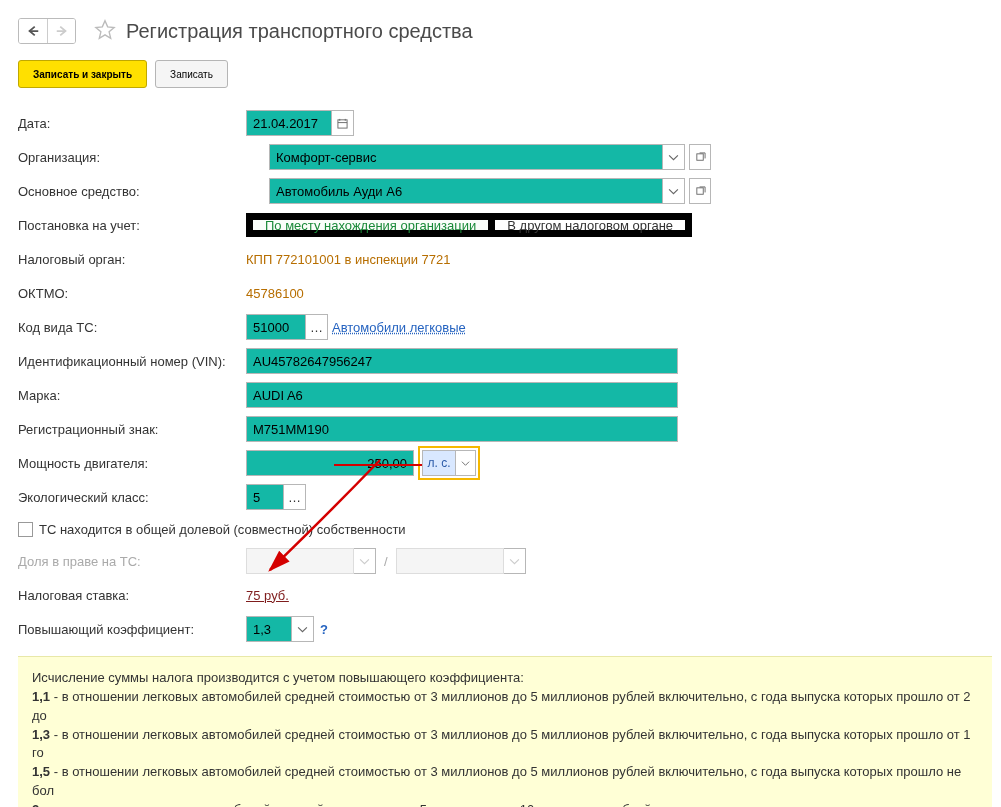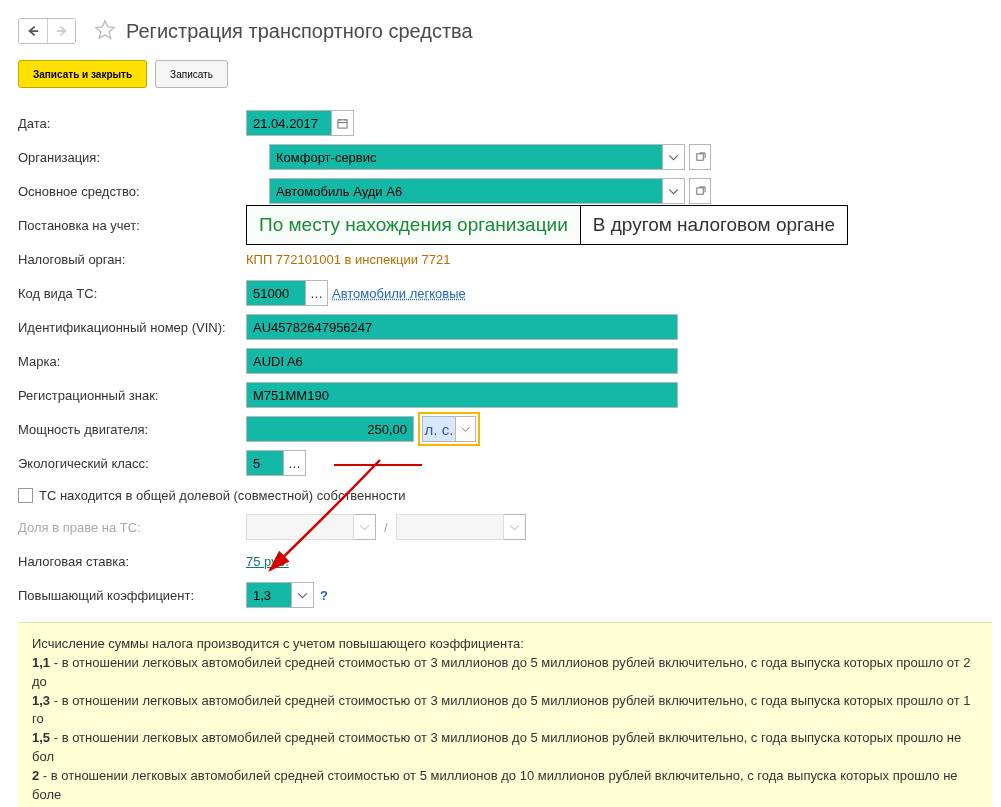--- a/index.html
+++ b/index.html
@@ -26,30 +26,30 @@
   .input-wide { width: 394px; margin-left: 23px; }
   .input-wider { width: 432px; }
   .input-small { width: 60px; }
   .input-num { width: 168px; text-align: right; }
   .input-narrow { width: 38px; }
   .input-share { width: 108px; }
   .addon { width: 22px; height: 26px; border: 1px solid #b7b7b7; border-left: none; display: flex; align-items: center; justify-content: center; background: #fff; cursor: pointer; }
   .addon svg { width: 11px; height: 11px; }
   .addon-sep { margin-left: 4px; border-left: 1px solid #b7b7b7; }
   .toggle-grp { display: flex; }
-  .toggle { height: 40px; padding: 0 12px; border: 1px solid #000000; background: #fff; display: flex; align-items: center; cursor: pointer; font-size: 19px; }
+  .toggle { height: 24px; padding: 0 12px; border: 7px solid #000000; background: #fff; display: flex; align-items: center; cursor: pointer; font-size: 13px; }
   .toggle + .toggle { border-left: none; }
   .toggle-active { color: #1a8a39; background: #f9fdf9; }
   .static { color: #b76e00; }
   .link { color: #2563c0; text-decoration: underline dotted; cursor: pointer; }
-  .link-solid { color: #0f766e; text-decoration: underline; cursor: pointer; }
+  .link-solid { color: #7f1d1d; text-decoration: underline; cursor: pointer; }
   .chk-row { display: flex; align-items: center; height: 30px; gap: 6px; }
   .chk { width: 15px; height: 15px; border: 1px solid #999; background: #fff; }
   .hl-box { display: flex; border: 2px solid #f5b800; padding: 2px; margin-left: 4px; }
-  .hl-dd { width: 34px; height: 26px; border: 1px solid #b7b7b7; background: #d9e8ff; color: #2a5aa8; display: flex; align-items: center; justify-content: center; font-size: 15px; }
+  .hl-dd { width: 34px; height: 26px; border: 1px solid #b7b7b7; background: #d9e8ff; color: #2a5aa8; display: flex; align-items: center; justify-content: center; font-size: 12px; }
   .hl-arr { width: 20px; height: 26px; border: 1px solid #b7b7b7; border-left: none; background: #fff; display: flex; align-items: center; justify-content: center; }
   .share-sep { margin: 0 8px; color: #aaa; }
   .q { color: #2563c0; margin-left: 6px; font-weight: bold; cursor: pointer; }
   .info-box { margin-top: 10px; padding: 12px 14px; background: #ffffd6; border-top: 1px solid #e8e8a8; font-size: 13px; line-height: 1.45; width: 974px; }
   .info-box p { margin: 0; }
   .arrow-svg { position: absolute; left: 260px; top: 452px; pointer-events: none; }
   .underline-red { position: absolute; left: 334px; top: 464px; width: 88px; height: 2px; background: #d40000; }
 </style>
 </head>
 <body>
@@ -139,20 +139,24 @@
       <div class="toggle toggle-active">По месту нахождения организации</div>
       <div class="toggle">В другом налоговом органе</div>
     </div>
   </div>
 
   <div class="form-row">
     <div class="label">Налоговый орган:</div>
     <div class="static">КПП 772101001 в инспекции 7721</div>
   </div>
 
+  <div class="form-row">
+    <div class="label">ОКТМО:</div>
+    <div class="static">45786100</div>
+  </div>
 
   <div class="form-row">
     <div class="label">Код вида ТС:</div>
     <div class="field-wrap">
       <input class="input input-small" value="51000" style="">
       <div class="addon">…</div>
       <span class="link" style="margin-left:4px">Автомобили легковые</span>
     </div>
   </div>
 

